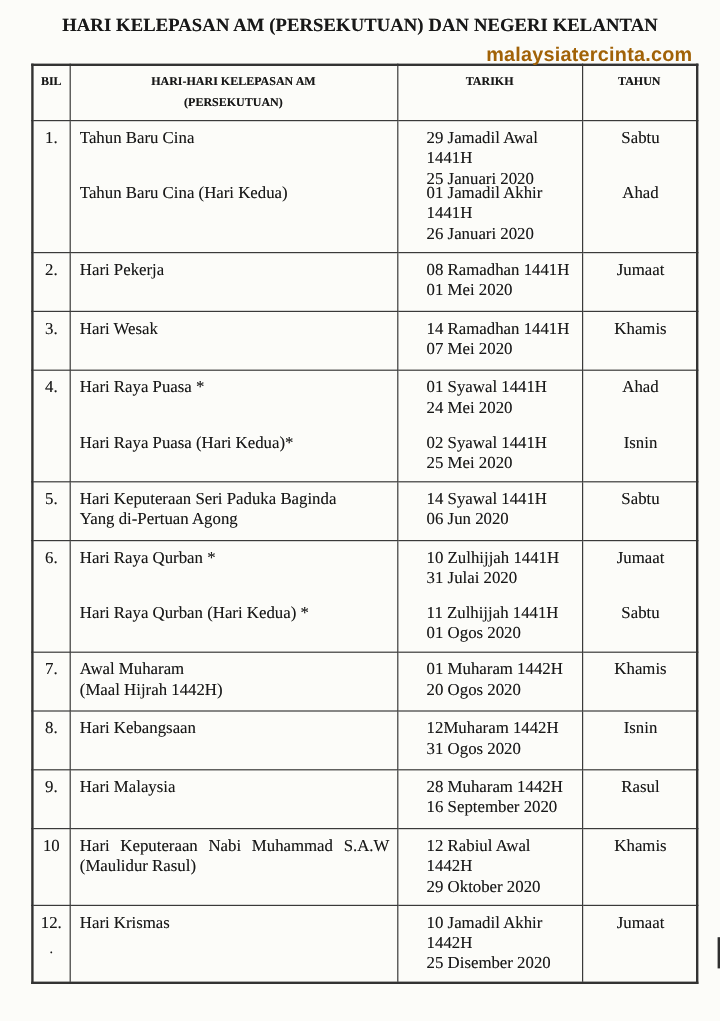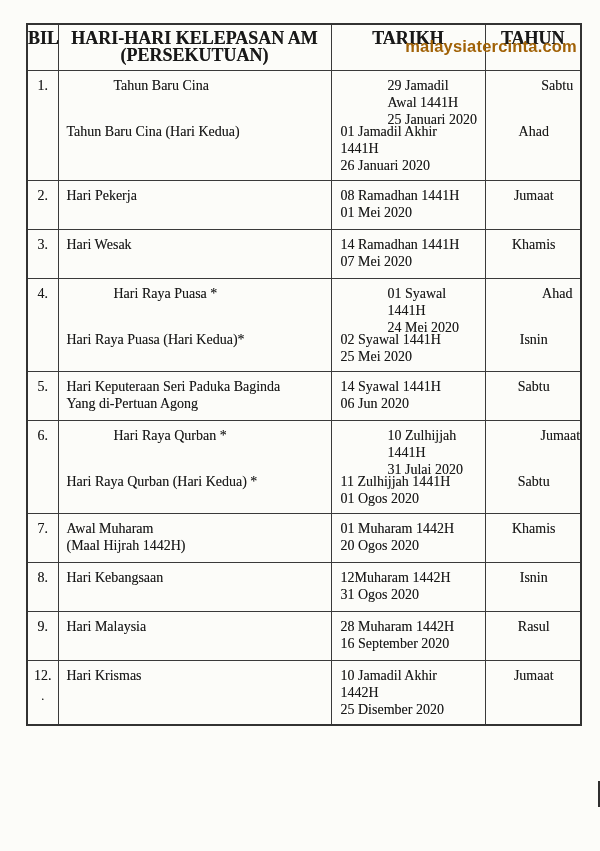--- a/index.html
+++ b/index.html
@@ -43,45 +43,46 @@
     vertical-align: top;
   }
   table.holidays { border: 2px solid #333; }
   col.c-bil   { width: 31px; }
   col.c-name  { width: 273px; }
   col.c-tarikh{ width: 154px; }
   col.c-hari  { width: 96px; }
   thead tr { height: 46px; }
   th {
     font-weight: bold;
-    font-size: 18px;
+    font-size: 10px;
     text-align: center;
     padding-top: 5px;
     text-shadow: 0 0 0.5px rgba(0,0,0,0.5);
     margin-left: 21px;
   }
   td { padding: 6px 6px 6px 8px; }
   td.bil  { text-align: center; padding-left: 2px; padding-right: 2px; }
   td.hari { text-align: center; }
-  td.tarikh { padding-left: 9px; }
+  td.tarikh { padding-left: 24px; }
   tr.single { height: 49px; }
-  .entry.first-of-two { height: 46px; margin-left: 47px; }
+  .entry.first-of-two { height: 46px; }
   .justify { text-align: justify; text-align-last: justify; }
   .bil-mark { margin-top: 7px; font-size: 12px; line-height: 10px; }
   .scan-artifact {
     position: absolute;
     right: 0; top: 781px;
     width: 2px; height: 26px;
     background: #2f2f2f;
   }
 </style>
 </head>
 <body>
 
 <div class="doc-title">
+  <div>HARI KELEPASAN AM (PERSEKUTUAN) DAN NEGERI KELANTAN</div>
 </div>
 
 <div class="watermark">malaysiatercinta.com</div>
 
 <table class="holidays">
   <colgroup>
     <col class="c-bil">
       <col class="c-name">
       <col class="c-tarikh">
       <col class="c-hari">
@@ -262,20 +263,36 @@
       </td>
       <td class="tarikh">
         <div>28 Muharam 1442H</div>
         <div>16 September 2020</div>
       </td>
       <td class="hari">
         <div>Rasul</div>
       </td>
     </tr>
 
+    <tr class="single">
+      <td class="bil">
+          <div>10</div>
+        </td>
+      <td class="name">
+        <div class="justify">Hari Keputeraan Nabi Muhammad S.A.W</div>
+        <div>(Maulidur Rasul)</div>
+      </td>
+      <td class="tarikh">
+        <div>12 Rabiul Awal 1442H</div>
+        <div>29 Oktober 2020</div>
+      </td>
+      <td class="hari">
+        <div>Khamis</div>
+      </td>
+    </tr>
 
 
     <tr class="single">
       <td class="bil">
         <div>12.</div>
         <div class="bil-mark">.</div>
       </td>
       <td class="name">
         <div>Hari Krismas</div>
       </td>

